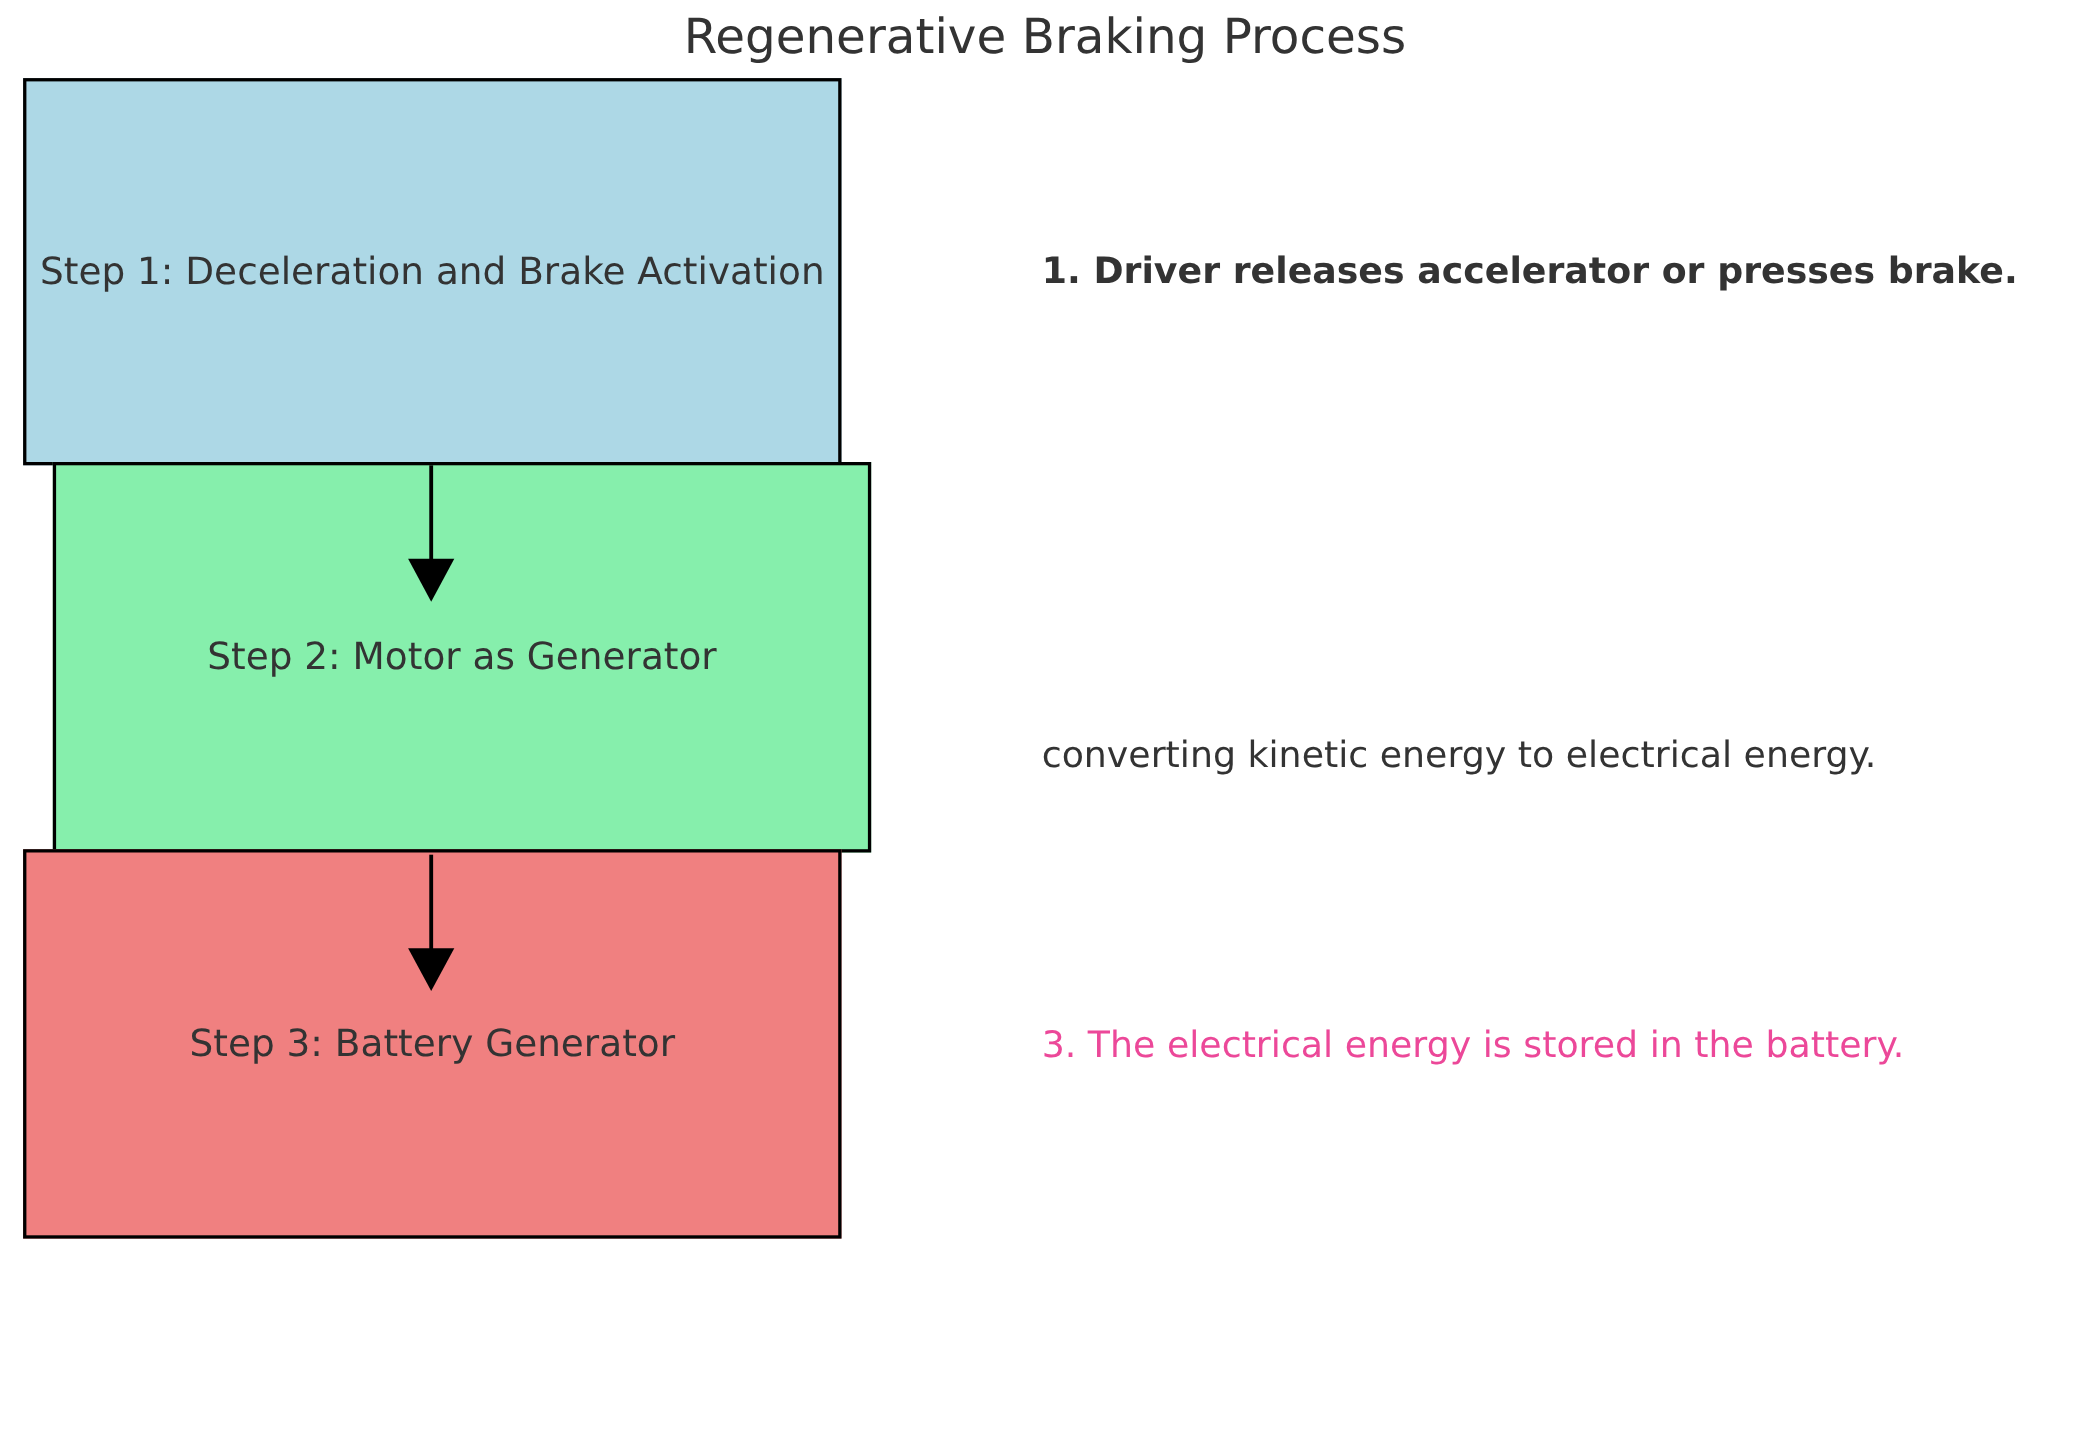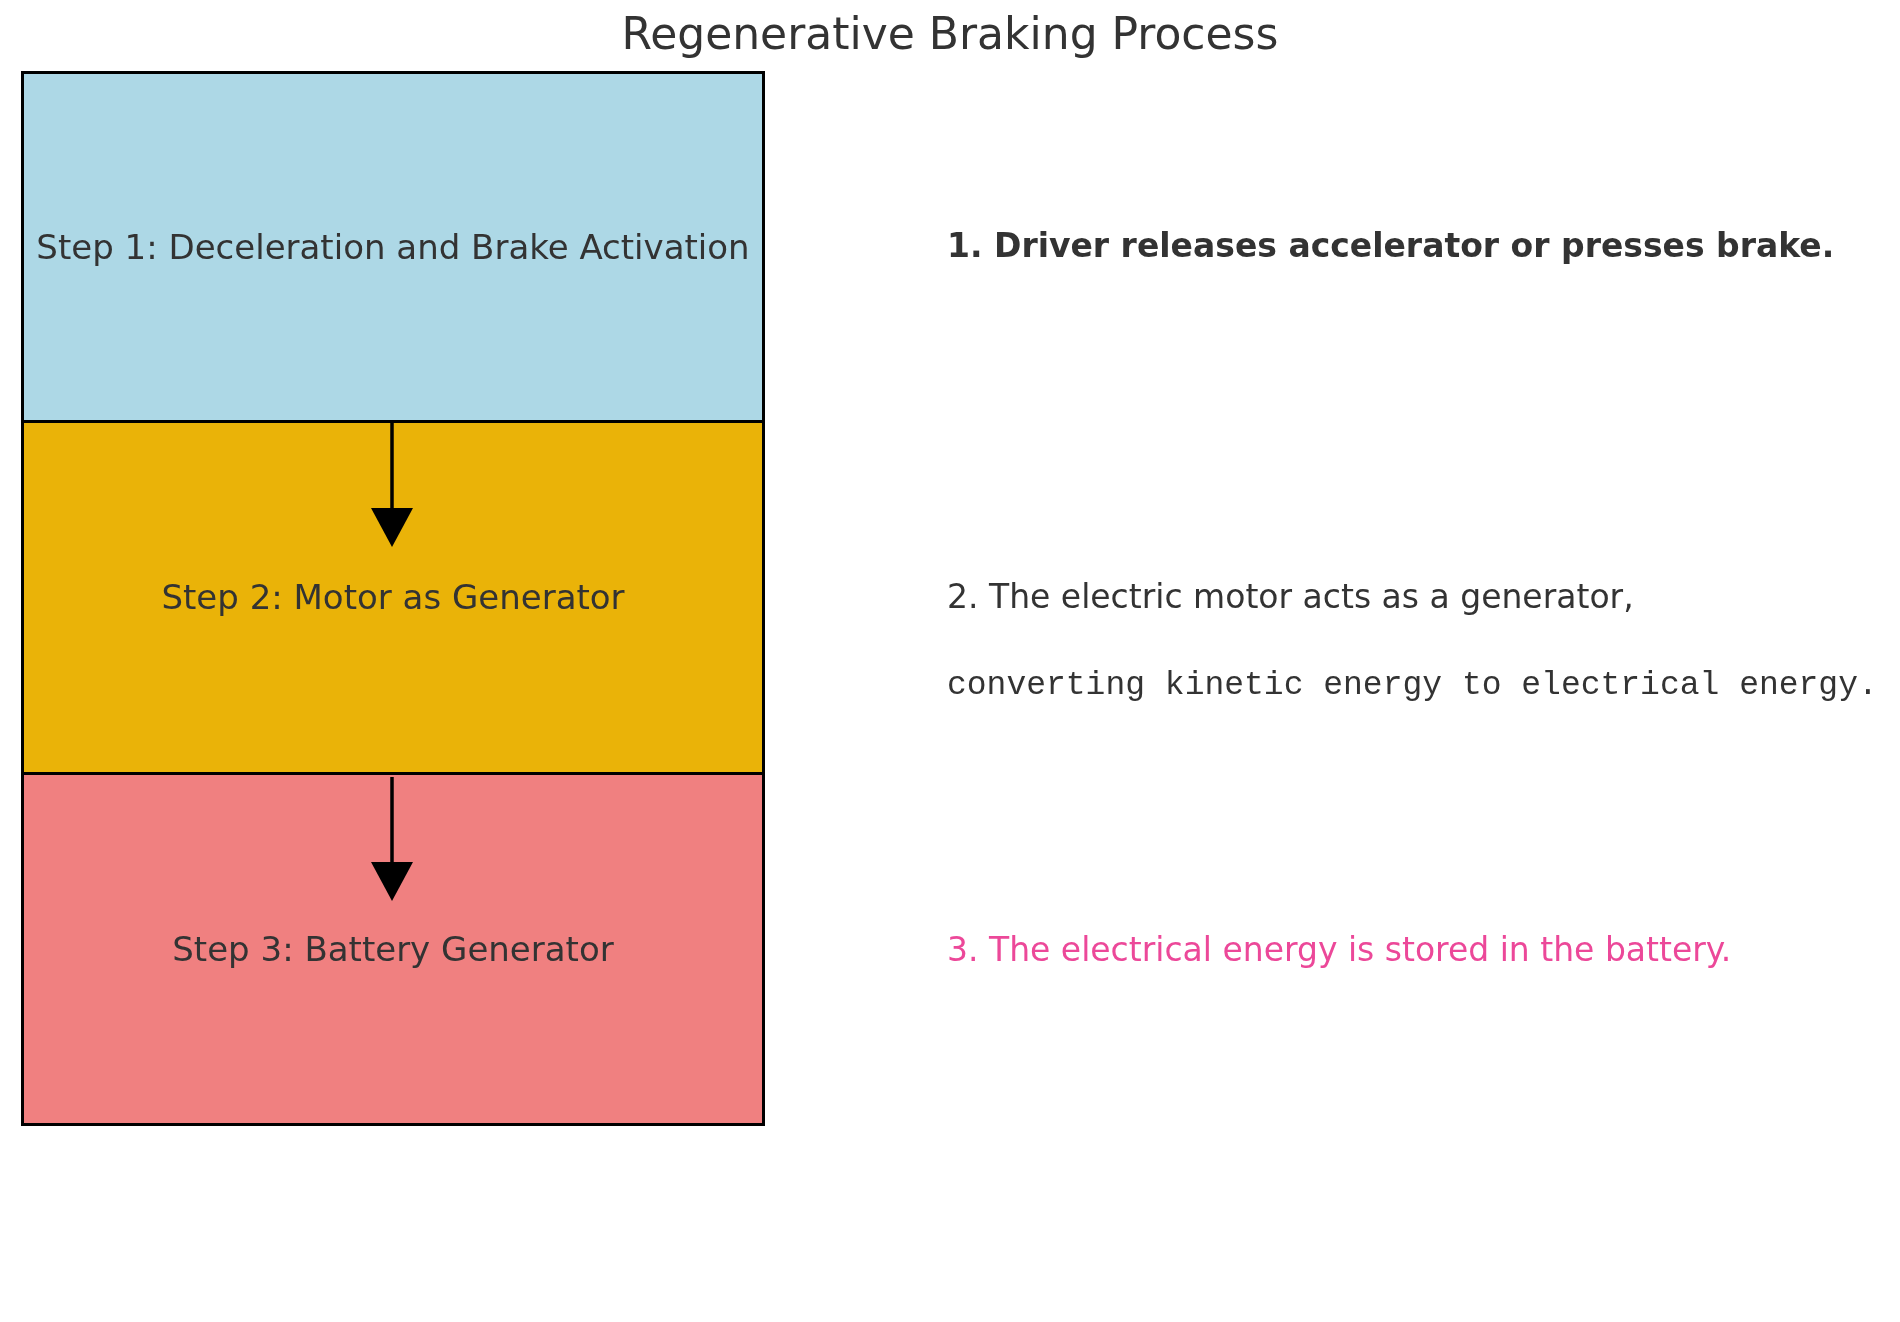--- a/index.html
+++ b/index.html
@@ -51,54 +51,53 @@
   .note-line {
     position: absolute;
     left: 947px;
     transform: translateY(-50%);
     font-size: 33px;
     line-height: 1.2;
     white-space: nowrap;
   }
   .note-1  { top: 246px; }
   .note-2a { top: 597px; }
-  .note-2b { top: 686px; font-family: Liberation Mono, monospace; }
+  .note-2b { top: 686px; }
   .note-3  { top: 950px; }
 </style>
 </head>
 <body>
 
 <div class="page" style="background-color: rgb(255, 255, 255);">
 
   <div class="figure-title" style="color: rgb(51, 51, 51);">Regenerative Braking Process</div>
 
   <div class="step-box step-box-1" style="background-color: rgb(173, 216, 230);">
     <span class="step-label" style="color: rgb(51, 51, 51);">Step 1: Deceleration and Brake Activation</span>
   </div>
 
-  <div class="step-box step-box-2" style="background-color: #eab308;">
+  <div class="step-box step-box-2" style="background-color: #86efac; margin-left: 27px;">
     <span class="step-label" style="color: rgb(51, 51, 51);">Step 2: Motor as Generator</span>
   </div>
 
   <div class="step-box step-box-3" style="background-color: rgb(240, 128, 128);">
     <span class="step-label" style="color: rgb(51, 51, 51);">Step 3: Battery Generator</span>
   </div>
 
   <svg class="arrow-overlay" viewBox="0 0 1900 1322" xmlns="http://www.w3.org/2000/svg">
     <g>
       <line class="arrow-shaft" x1="392" y1="423" x2="392" y2="512" style="stroke: rgb(0, 0, 0);"></line>
       <polygon points="371,508 413,508 392,547" style="fill: rgb(0, 0, 0);"></polygon>
     </g>
     <g>
       <line class="arrow-shaft" x1="392" y1="777" x2="392" y2="866" style="stroke: rgb(0, 0, 0);"></line>
       <polygon points="371,862 413,862 392,901" style="fill: rgb(0, 0, 0);"></polygon>
     </g>
   </svg>
 
   <div class="note-line note-1" style="color: rgb(51, 51, 51); font-weight: bold;">1. Driver releases accelerator or presses brake.</div>
 
-  <div class="note-line note-2a" style="color: rgb(51, 51, 51);">2. The electric motor acts as a generator,</div>
 
   <div class="note-line note-2b" style="color: rgb(51, 51, 51);">converting kinetic energy to electrical energy.</div>
 
   <div class="note-line note-3" style="color: #ec4899;">3. The electrical energy is stored in the battery.</div>
 
 </div>
 
 </body></html>

